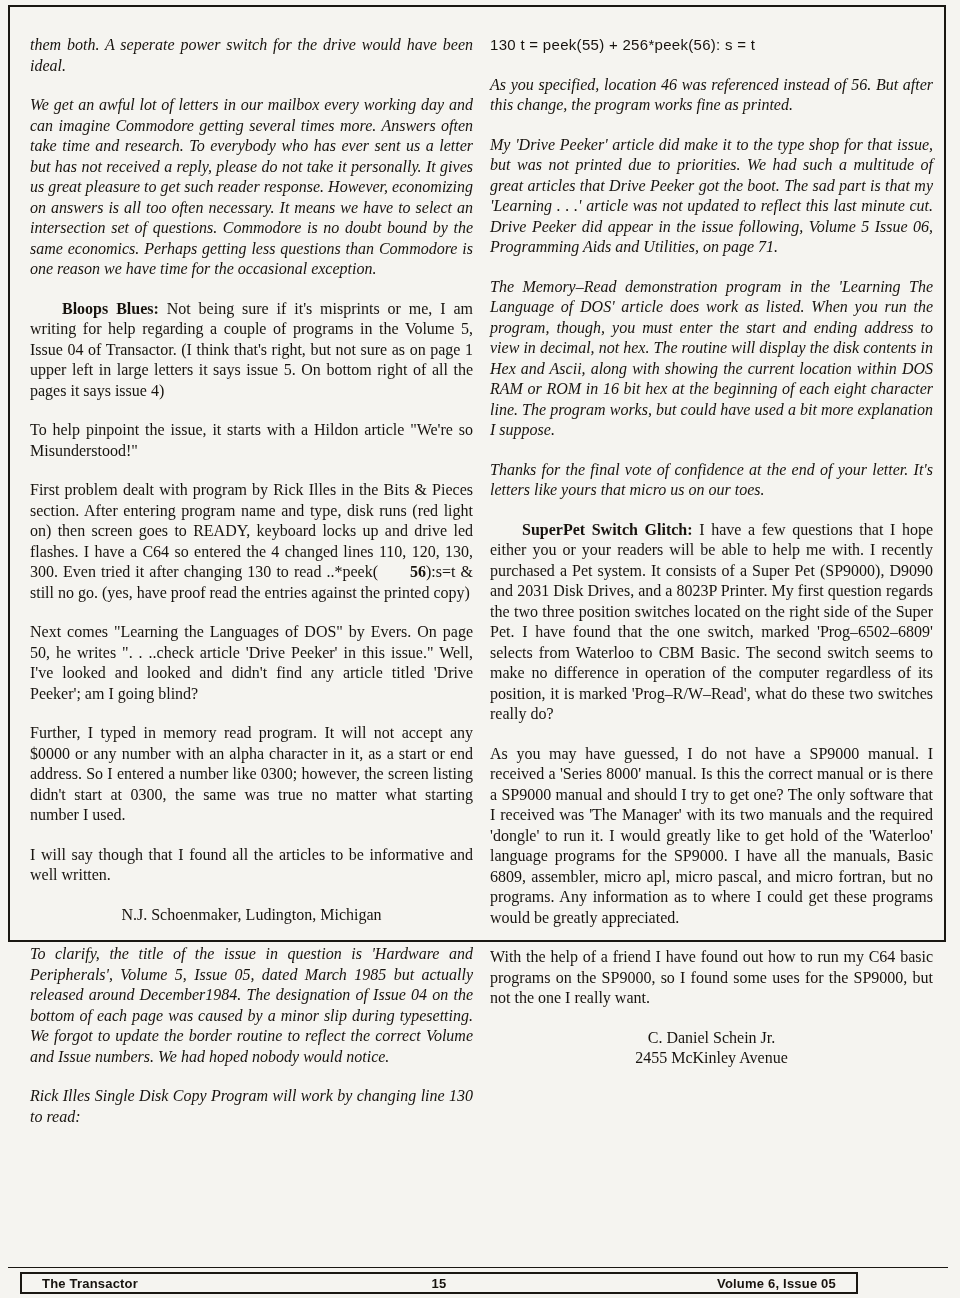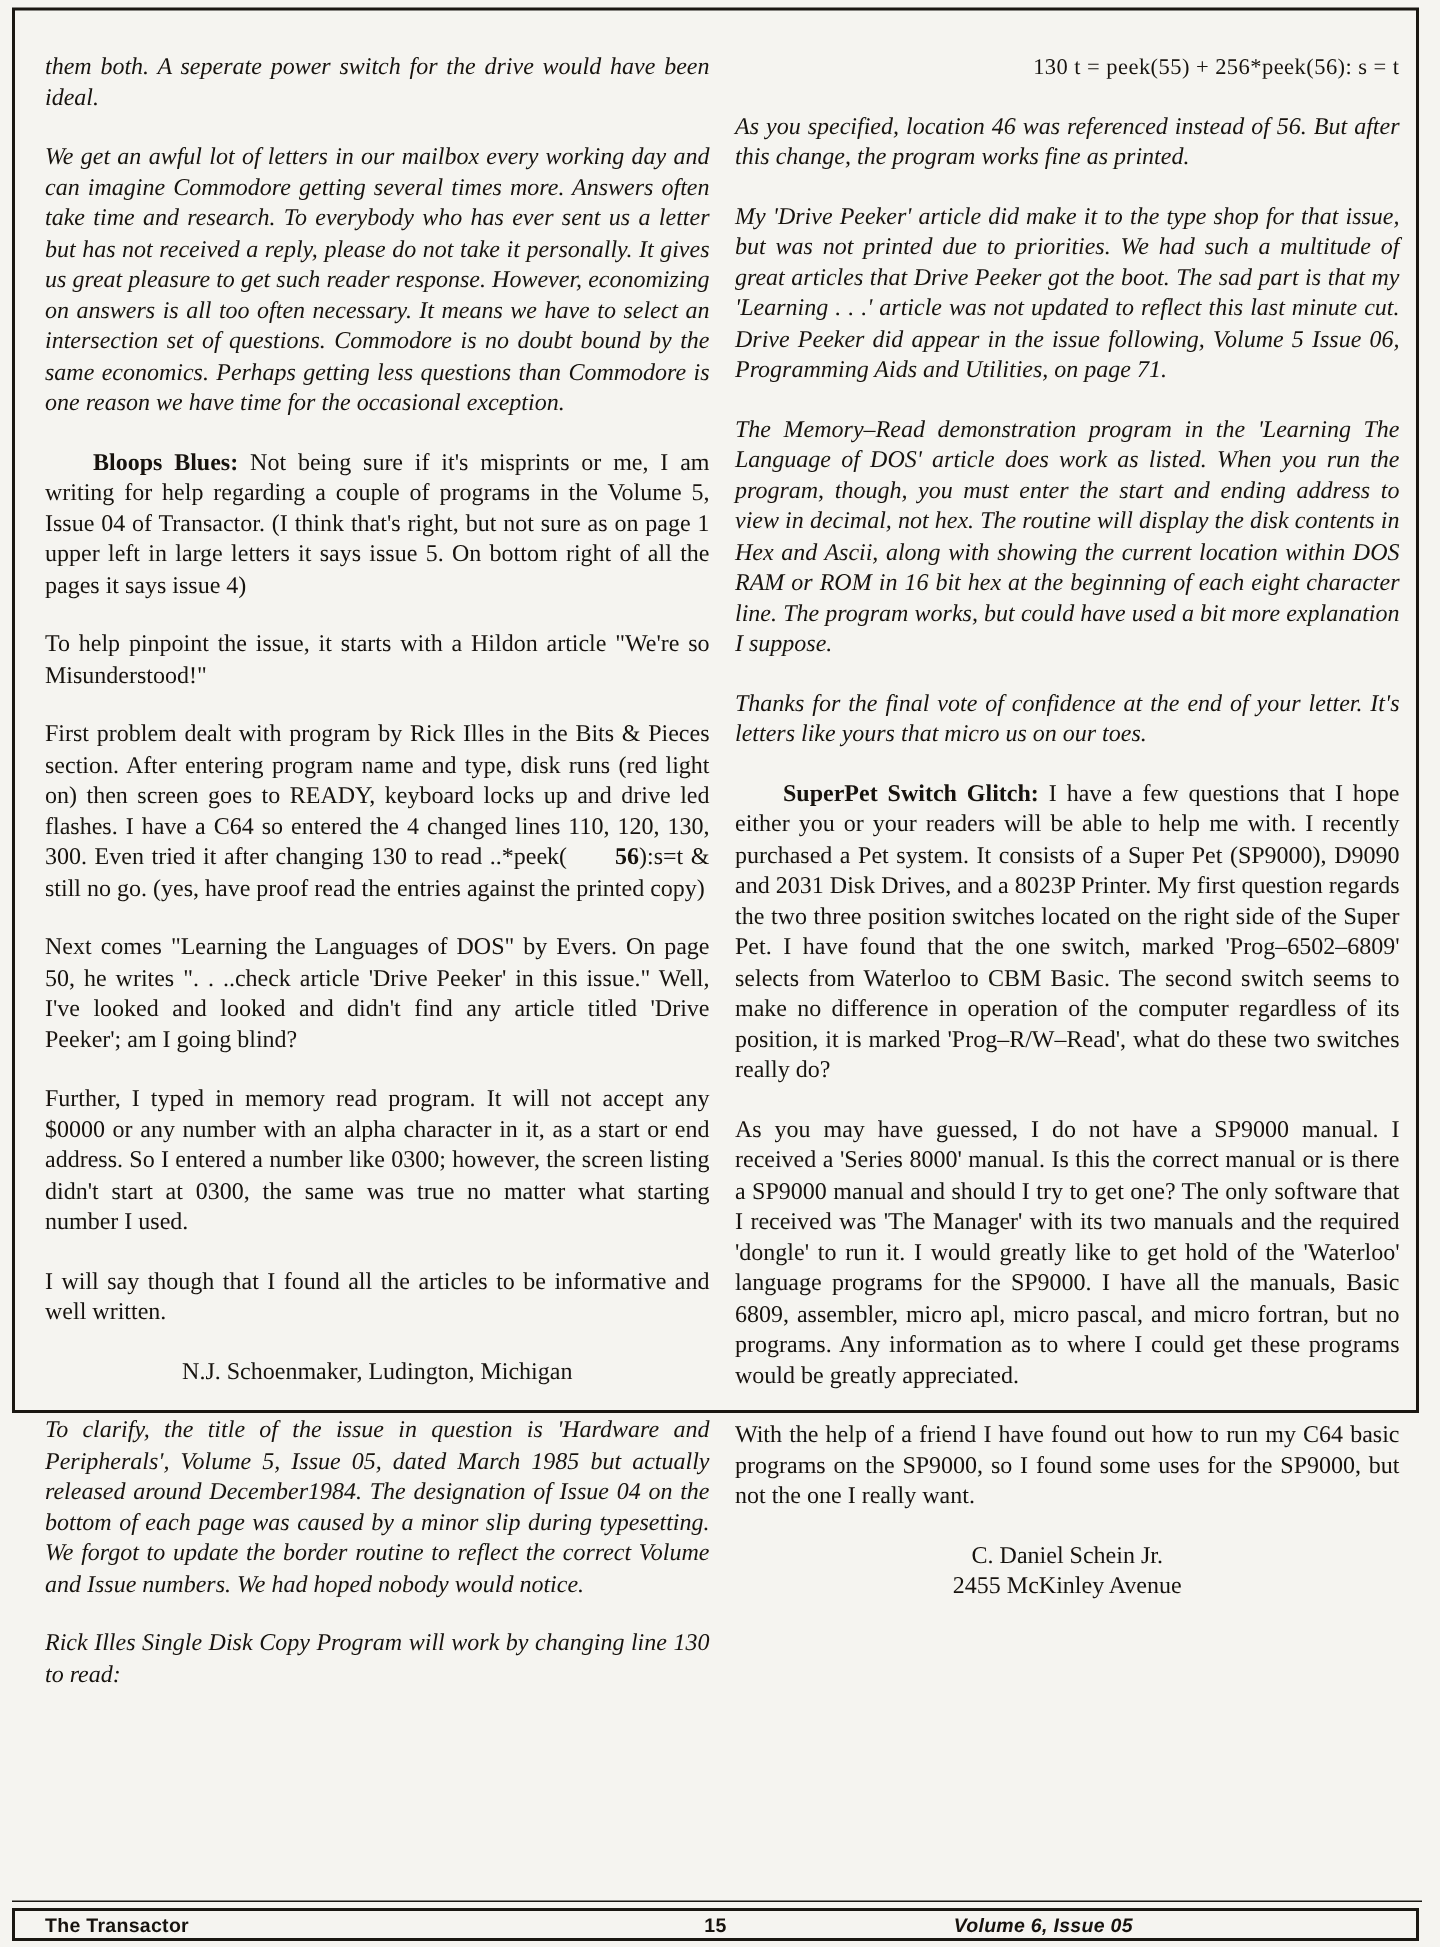--- a/index.html
+++ b/index.html
@@ -28,49 +28,49 @@
     text-align:justify;
   }
   .col-left  { left:20px; }
   .col-right { left:480px; }
   .col p { margin:0 0 19px 0; }
   .it { font-style:italic; }
   .lead { font-weight:bold; font-style:normal;margin-left:32px; }
   .sig { text-align:center; }
   .sig span { display:block; }
   .code-line {
-    font-family:Liberation Serif, serif;
+    font-family:Liberation Sans, sans-serif;
     font-size:15px;
-    text-align:right;
+    text-align:left;
     letter-spacing:0.3px;
   }
   .gap-lg { margin-top:38px; }
   .footer-rule {
     position:absolute;
     left:8px; top:1267px;
     width:940px; height:0;
     border-top:1.5px solid #1a1712;
   }
   .footer-bar {
     position:absolute;
-    left:8px; top:1272px;
-    width:938px; height:22px;
+    left:20px; top:1272px;
+    width:838px; height:22px;
     border:2px solid #1a1712;
     box-sizing:border-box;
     background:#f5f4f0;
     display:flex;
     align-items:center;
     font-family:"Liberation Sans", sans-serif;
     font-weight:bold;
     font-size:13px;
     letter-spacing:0.2px;
   }
   .footer-left   { width:33%; padding-left:20px; box-sizing:border-box; }
   .footer-center { width:34%; text-align:center; }
-  .footer-right  { width:33%; text-align:left; padding-right:20px; box-sizing:border-box;font-style:italic; }
+  .footer-right  { width:33%; text-align:right; padding-right:20px; box-sizing:border-box; }
 </style>
 </head>
 <body>
 
 <div class="content-frame">
 
   <div class="col col-left">
     <p class="it">them both. A seperate power switch for the drive would have been ideal.</p>
     <p class="it">We get an awful lot of letters in our mailbox every working day and can imagine Commodore getting several times more. Answers often take time and research. To everybody who has ever sent us a letter but has not received a reply, please do not take it personally. It gives us great pleasure to get such reader response. However, economizing on answers is all too often necessary. It means we have to select an intersection set of questions. Commodore is no doubt bound by the same economics. Perhaps getting less questions than Commodore is one reason we have time for the occasional exception.</p>
     <p><span class="lead">Bloops Blues:</span><span> Not being sure if it's misprints or me, I am writing for help regarding a couple of programs in the Volume 5, Issue 04 of Transactor. (I think that's right, but not sure as on page 1 upper left in large letters it says issue 5. On bottom right of all the pages it says issue 4)</span></p>

